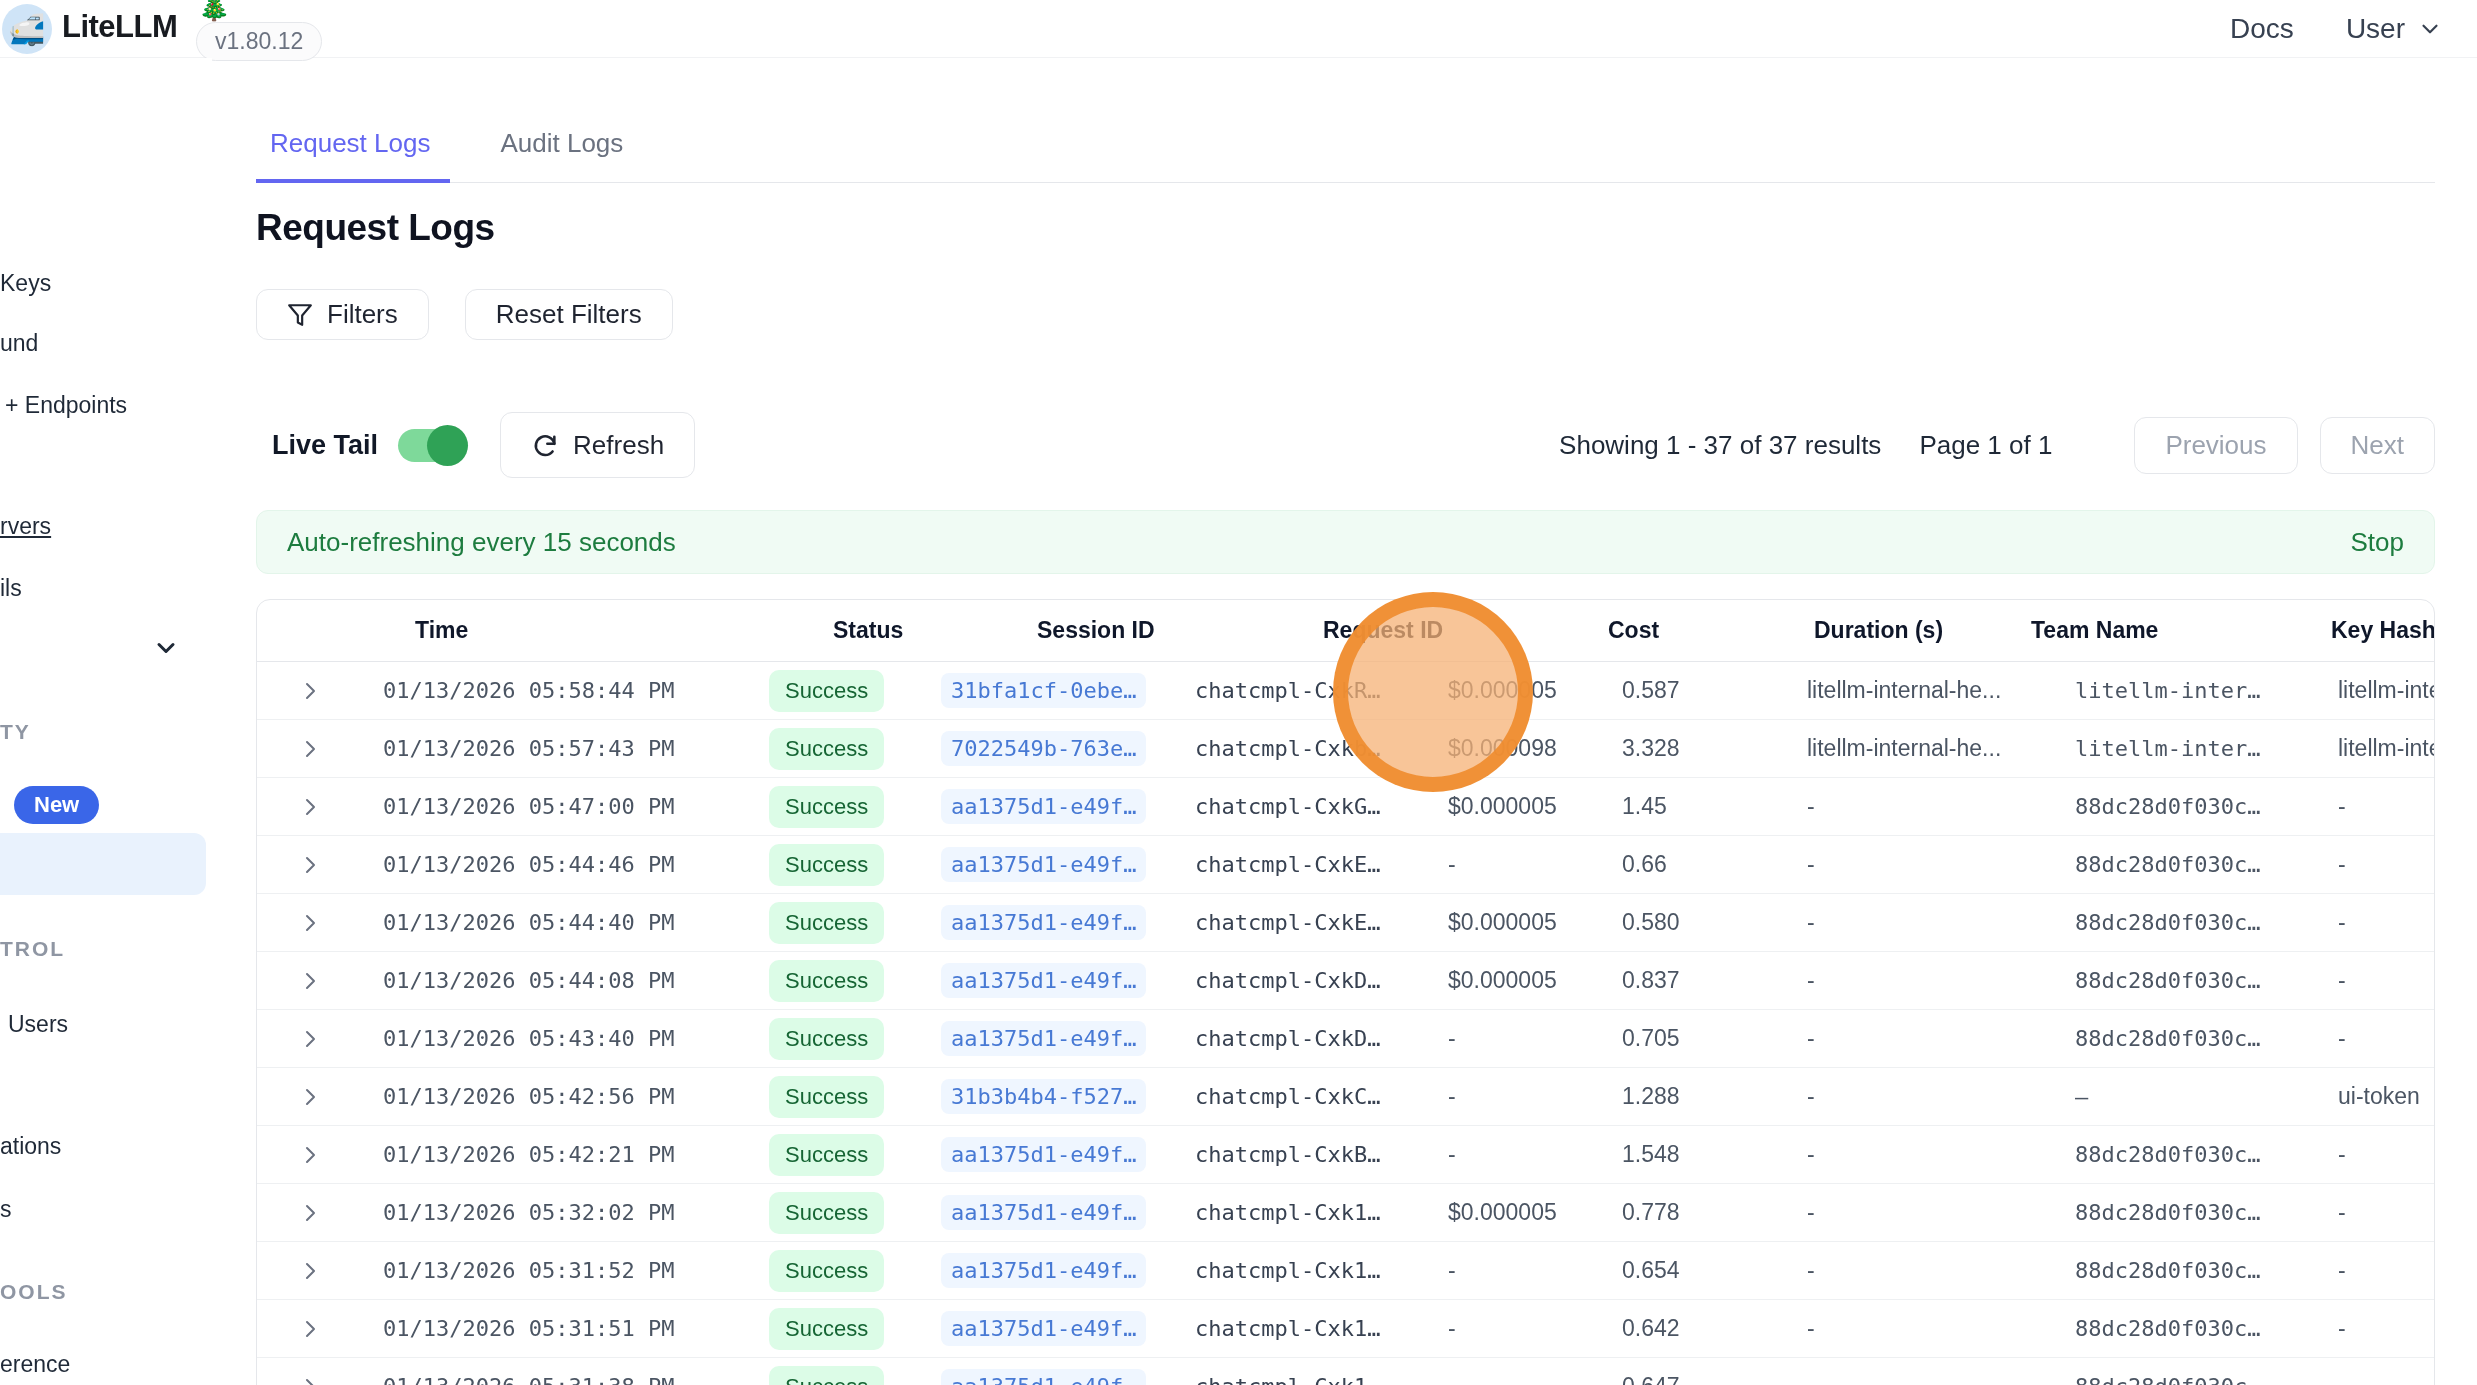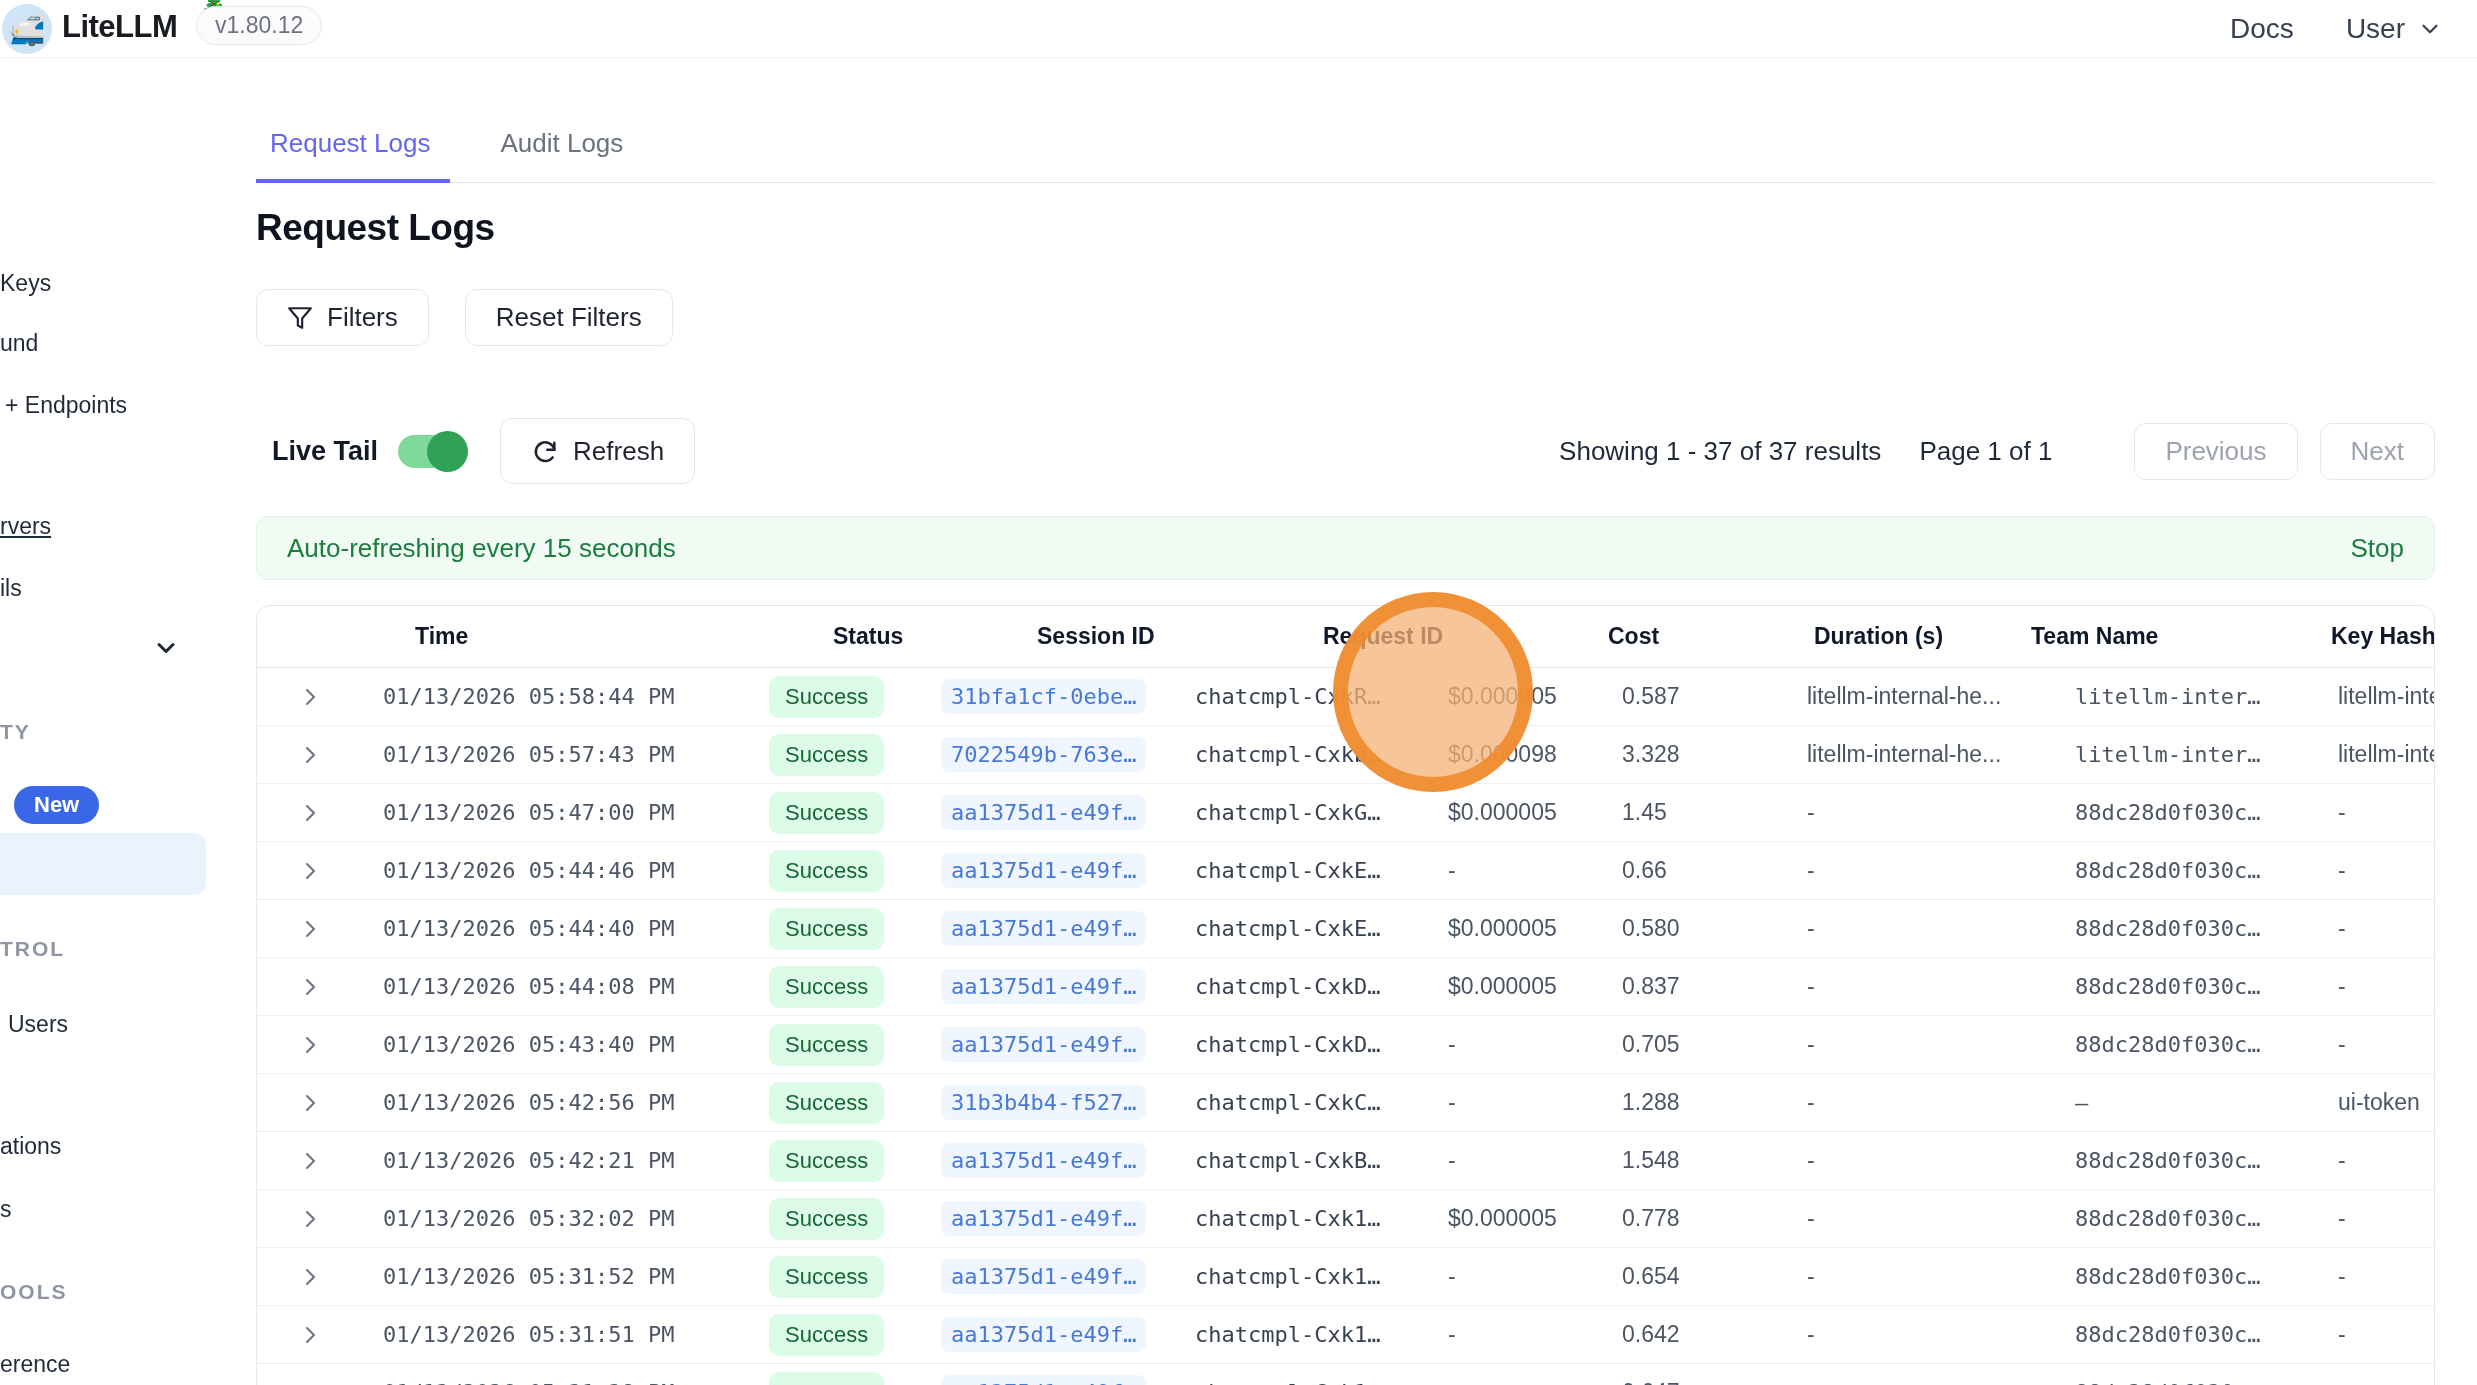--- a/index.html
+++ b/index.html
@@ -16,21 +16,21 @@
     display:flex; align-items:center;
   }
   .logo-circle {
     position:absolute; left:2px; top:4px; width:50px; height:50px;
     border-radius:50%; background:#cfe4f7; display:flex; align-items:center; justify-content:center;
     font-size:30px; overflow:hidden;
   }
   .brand { position:absolute; left:62px; top:9px; font-size:31px; font-weight:800; letter-spacing:-0.5px; color:#181b20; }
   .tree-emoji { position:absolute; left:198px; top:-8px; font-size:26px; }
   .version-badge {
-    position:absolute; left:196px; top:6px; padding:5px 18px;
+    position:absolute; left:196px; top:22px; padding:5px 18px;
     border:1px solid #e5e7eb; border-radius:999px; background:#fbfbfc;
     font-size:23px; color:#6b7280;
   }
   .nav-right { position:absolute; right:34px; top:0; height:58px; display:flex; align-items:center; gap:52px; }
   .nav-link { font-size:28px; color:#374151; cursor:pointer; }
   .user-menu { display:flex; align-items:center; gap:12px; font-size:28px; color:#374151; cursor:pointer; }
 
   
   .sidebar { position:absolute; left:0; top:58px; width:212px; height:1327px; background:#fff; }
   .sb-frag { position:absolute; left:0; font-size:23px; color:#1f2937; white-space:nowrap; }
@@ -64,21 +64,21 @@
   .tab { font-size:26px; padding:0 20px 20px 14px; cursor:pointer; }
   .tab.active { color:#6366f1; font-weight:500; border-bottom:4px solid #6366f1; margin-bottom:-1px; }
   .tab.inactive { color:#6b7280; padding-left:20px; }
 
   h1.page-title { margin-top:24px; font-size:37px; font-weight:800; color:#0f1320; letter-spacing:-0.5px; }
 
   .filter-row { margin-top:40px; display:flex; gap:36px; }
   .btn {
     display:inline-flex; align-items:center; gap:14px; background:#fff;
     border:1px solid #e5e7eb; border-radius:12px; font-size:26px; color:#1f2430;
-    padding:0 30px; height:57px; cursor:pointer; font-family:inherit;
+    padding:0 30px; height:51px; cursor:pointer; font-family:inherit;
   }
 
   .toolbar { margin-top:72px; display:flex; align-items:center; justify-content:space-between; }
   .toolbar-left { display:flex; align-items:center; gap:26px; }
   .search-box {
     display:flex; align-items:center; gap:16px; width:460px; height:66px;
     border:1.5px solid #cfd4db; border-radius:12px; padding:0 20px; background:#fff;
   }
   .search-box input {
     border:none; outline:none; font-size:26px; color:#374151; width:100%;

